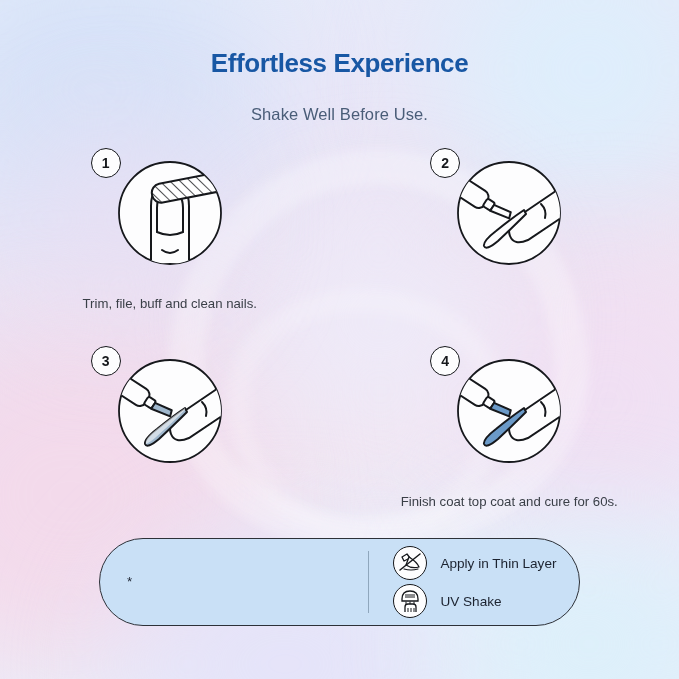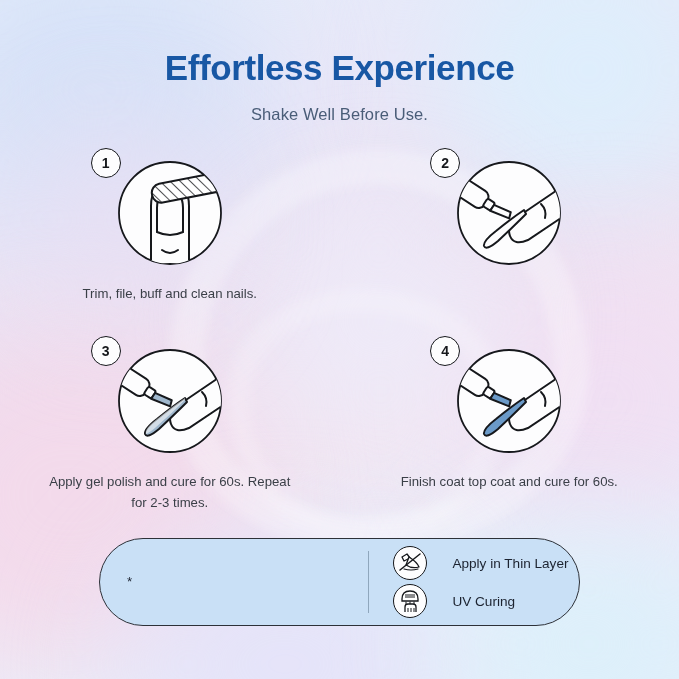--- a/index.html
+++ b/index.html
@@ -35,59 +35,59 @@
     border:22px solid rgba(255,255,255,.2);
     border-radius:48% 48% 50% 50%/44% 44% 56% 56%;
     transform:rotate(4deg); filter:blur(6px);
   }
 
   
   .page { position:absolute; inset:0; z-index:2; }
 
   .title {
     position:absolute; left:0; right:0; top:48px;
-    text-align:center; font-size:35px; font-weight:bold;
+    text-align:center; font-size:26px; font-weight:bold;
     color:#1857a4; letter-spacing:-.4px;
   }
   .subtitle {
     position:absolute; left:0; right:0; top:105px;
     text-align:center; font-size:16.5px; color:#4a5d78; letter-spacing:.1px;
   }
 
   .steps { position:absolute; left:0; right:0; top:146px; }
   .row { display:flex; }
   .step { width:339.5px; position:relative; }
   .art-wrap { position:relative; height:130px; }
   .art { position:absolute; left:50%; transform:translateX(-50%); }
   .badge {
     position:absolute; width:28px; height:28px; border-radius:50%;
     background:#fdfdfe; border:1.6px solid #16181c;
     display:flex; align-items:center; justify-content:center;
     font-size:14px; font-weight:bold; color:#16181c; z-index:3;
   }
   .caption {
-    margin-top:8px; text-align:center; font-size:13.2px;
+    margin-top:18px; text-align:center; font-size:13.2px;
     color:#3a3f47; line-height:1.55; padding:0 40px;
   }
 
   
   .infobox {
     position:absolute; left:99px; top:538px; width:481px; height:88px;
     background:#c9e0f6; border:1.3px solid #2d3138; border-radius:44px;
     display:flex; align-items:center; box-sizing:border-box;
   }
   .infobox-left {
     width:268px; padding-left:27px; box-sizing:border-box;
     font-size:13.4px; color:#1c2330; line-height:1.72;
     display:flex; gap:6px;
   }
   .asterisk { flex:0 0 auto; font-size:13.4px; line-height:1.72; }
   .divider { width:1.4px; height:62px; background:#8fa7bd; }
   .infobox-right { flex:1; padding-left:24px; }
-  .info-item { display:flex; align-items:center; gap:25px; height:38px; }
+  .info-item { display:flex; align-items:center; gap:13px; height:38px; }
   .info-icon {
     width:32px; height:32px; border-radius:50%;
     background:#fdfdfe; border:1.4px solid #16181c;
     flex:0 0 auto; display:flex; align-items:center; justify-content:center;
   }
   .info-label { font-size:13.6px; color:#1c2330; }
 </style>
 </head>
 <body>
 
@@ -198,21 +198,20 @@
               <path d="M82 68 Q70 80 54 95 Q42 105 40 100 Q39 95 52 85 Q68 72 80 64 Z" fill="#9fb7cd" stroke="#16181c" stroke-width="2" stroke-linejoin="round"></path>
               <path d="M80 66 Q66 80 50 94 Q44 99 41 100 Q39 95 52 85 Q68 72 80 64 Z" fill="#fdfdfe" opacity=".55" stroke="none"></path>
               <g transform="rotate(33 40 56)">
                 <rect x="2" y="46" width="40" height="19" rx="7" fill="#fdfdfe" stroke="#16181c" stroke-width="2"></rect>
                 <rect x="41" y="51" width="9" height="9" rx="2" fill="#fdfdfe" stroke="#16181c" stroke-width="2"></rect>
                 <path d="M50 53 L68 50 L70 56 L50 60 Z" fill="#9fb7cd" stroke="#16181c" stroke-width="2" stroke-linejoin="round"></path>
               </g>
             </g>
           </svg>
         </div>
-        <div class="caption">Apply gel polish and cure for 60s. Repeat for 2-3 times.</div>
       </div>
 
       <div class="step">
         <div class="art-wrap">
           <div class="badge" style="left:50%;margin-left:-79px;top:2px;">
             <span>4</span>
           </div>
           <svg class="art" width="130" height="130" viewBox="0 0 130 130">
             <defs>
                 <clipPath id="c4">
@@ -266,17 +265,17 @@
             <path d="M7 13 Q7 5 15 5 Q23 5 23 13 L23 15 L7 15 Z" fill="#fff" stroke="#16181c" stroke-width="1.3"></path>
             <line x1="10" y1="9" x2="20" y2="9" stroke="#16181c" stroke-width="1"></line>
             <line x1="10" y1="11" x2="20" y2="11" stroke="#16181c" stroke-width="1"></line>
             <line x1="11" y1="16" x2="11" y2="19" stroke="#16181c" stroke-width="1" stroke-linecap="round"></line>
             <line x1="15" y1="16" x2="15" y2="19" stroke="#16181c" stroke-width="1" stroke-linecap="round"></line>
             <line x1="19" y1="16" x2="19" y2="19" stroke="#16181c" stroke-width="1" stroke-linecap="round"></line>
             <path d="M10 26 L10 21 Q10 18 13 18 L18 18 Q21 18 21 21 L21 26" fill="#fff" stroke="#16181c" stroke-width="1.3" stroke-linejoin="round"></path>
             <path d="M13 22 L13 26 M16 22 L16 26 M19 22 L19 26" stroke="#16181c" stroke-width="1"></path>
           </svg>
         </span>
-        <span class="info-label">UV Curing</span>
+        <span class="info-label">UV Shake</span>
       </div>
     </div>
   </div>
 </div>
 
 </body></html>

